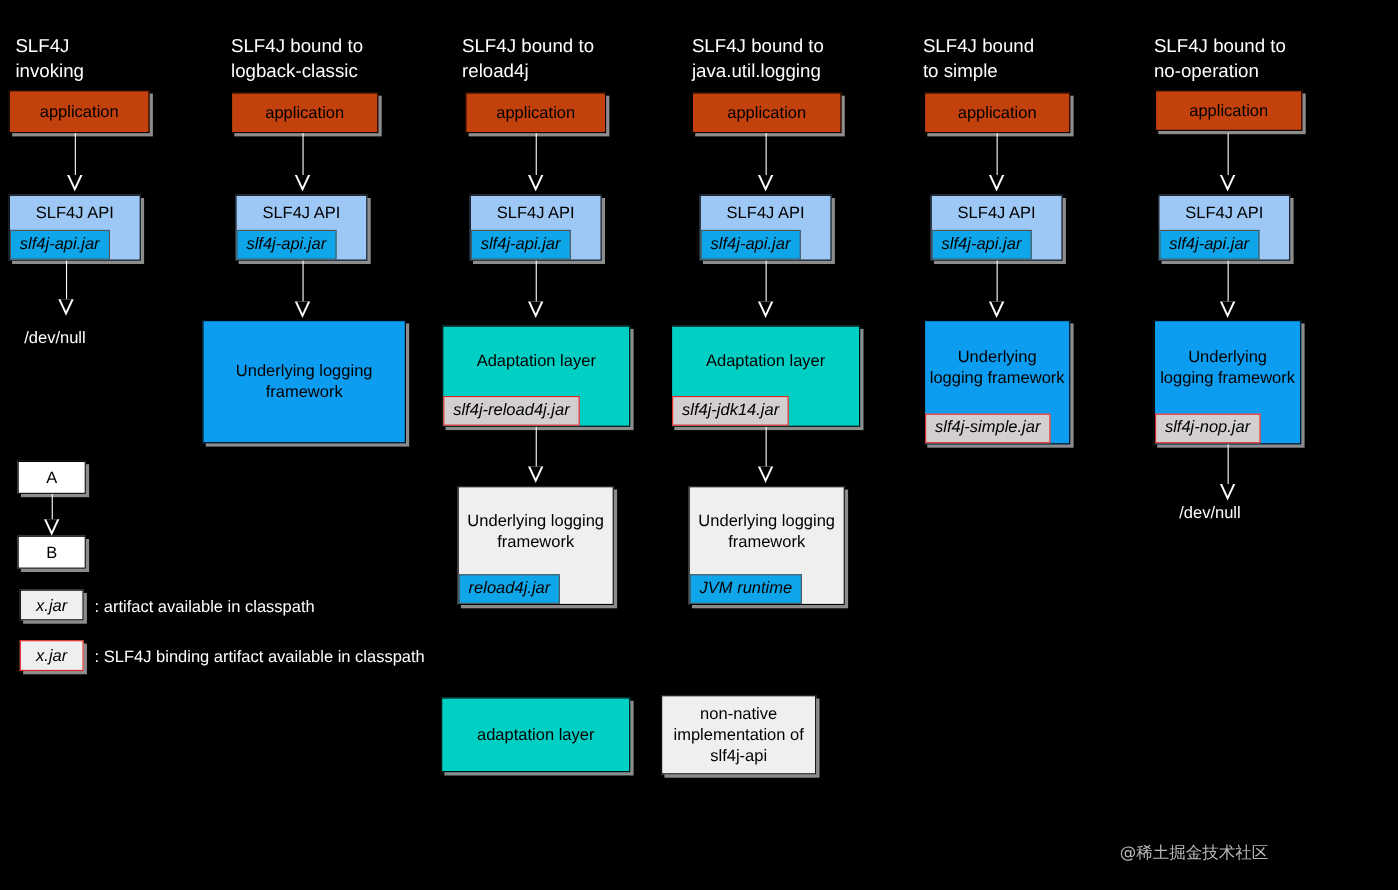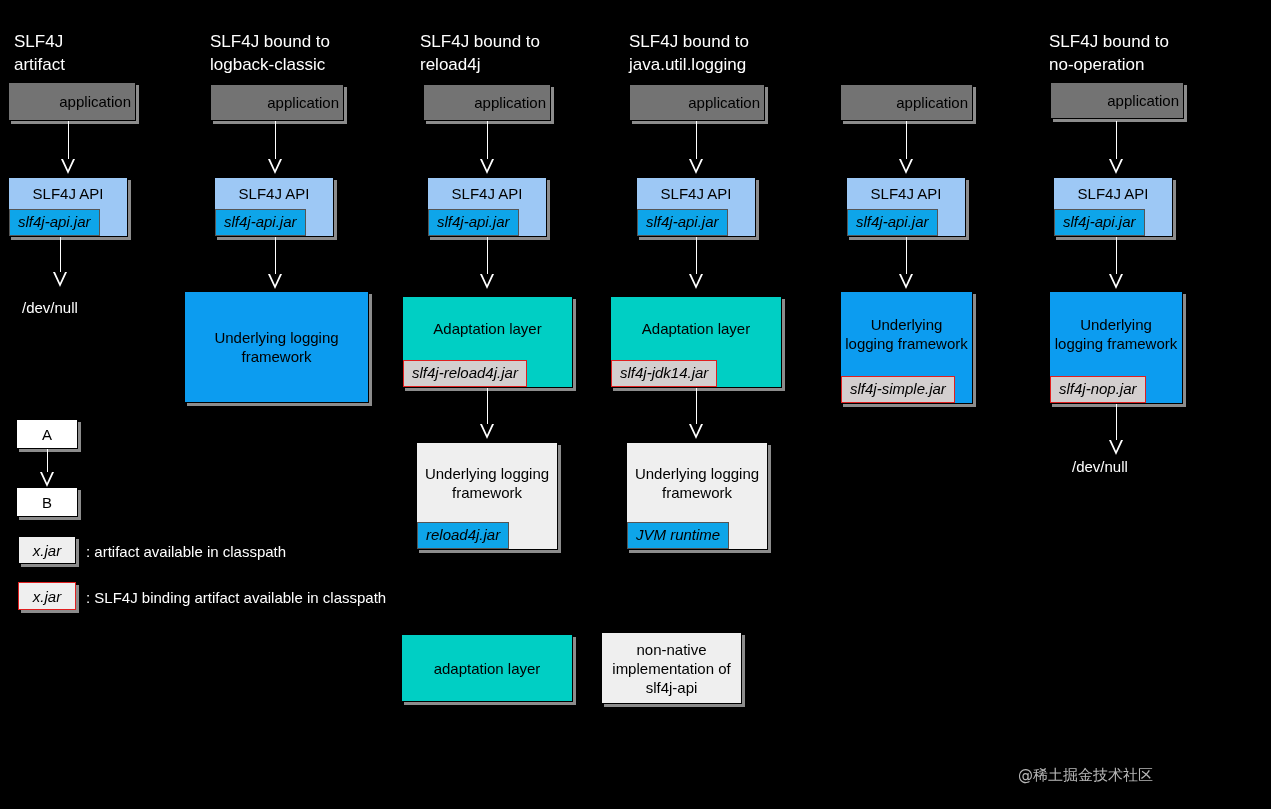--- a/index.html
+++ b/index.html
@@ -33,21 +33,21 @@
   .jar{
     margin:0 0 0 0;align-self:flex-start;
     background:#0ea5e9;border:1px solid #555;
     font-style:italic;font-size:15px;line-height:20px;
     padding:2px 8px 3px 8px;text-align:left;white-space:pre-line;
     box-sizing:border-box;
   }
   .jar.binding{border:1px solid #e02020;background:#d3cfcf;}
 
   
-  .fill-green{background:#737373;align-items:flex-end;}
+  .fill-green{background:#c2410c;}
   .fill-api{background:#9dc8f5;}
   .fill-native{background:#0c9cf0;}
   .fill-adapt{background:#00cfc4;justify-content:space-between;}
   .fill-plain{background:#efefef;}
   .fill-white{background:#ffffff;}
   .fill-lightblue{background:#a9cdf0;}
 
   
   .conn{position:absolute;width:1px;background:#ffffff;}
   .arrow{position:absolute;width:0;height:0;
@@ -66,27 +66,29 @@
 
   .watermark{position:absolute;color:#d8d8d8;font-size:15px;opacity:.85;
     font-family:"DejaVu Sans",sans-serif;}
 </style>
 </head>
 <body>
 
 <div class="stage">
 
   <div class="col-title" style="left:14px;top:30px;">SLF4J
-artifact</div>
+invoking</div>
   <div class="col-title" style="left:210px;top:30px;">SLF4J bound to
 logback-classic</div>
   <div class="col-title" style="left:420px;top:30px;">SLF4J bound to
 reload4j</div>
   <div class="col-title" style="left:629px;top:30px;">SLF4J bound to
 java.util.logging</div>
+  <div class="col-title" style="left:839px;top:30px;">SLF4J bound
+to simple</div>
   <div class="col-title" style="left:1049px;top:30px;">SLF4J bound to
 no-operation</div>
 
   <div class="box fill-green" style="left:8px;top:82px;width:128px;height:39px;">
       <div class="title">application</div>
     </div>
   <div class="box fill-green" style="left:210px;top:84px;width:134px;height:37px;">
       <div class="title">application</div>
     </div>
   <div class="box fill-green" style="left:423px;top:84px;width:128px;height:37px;">

